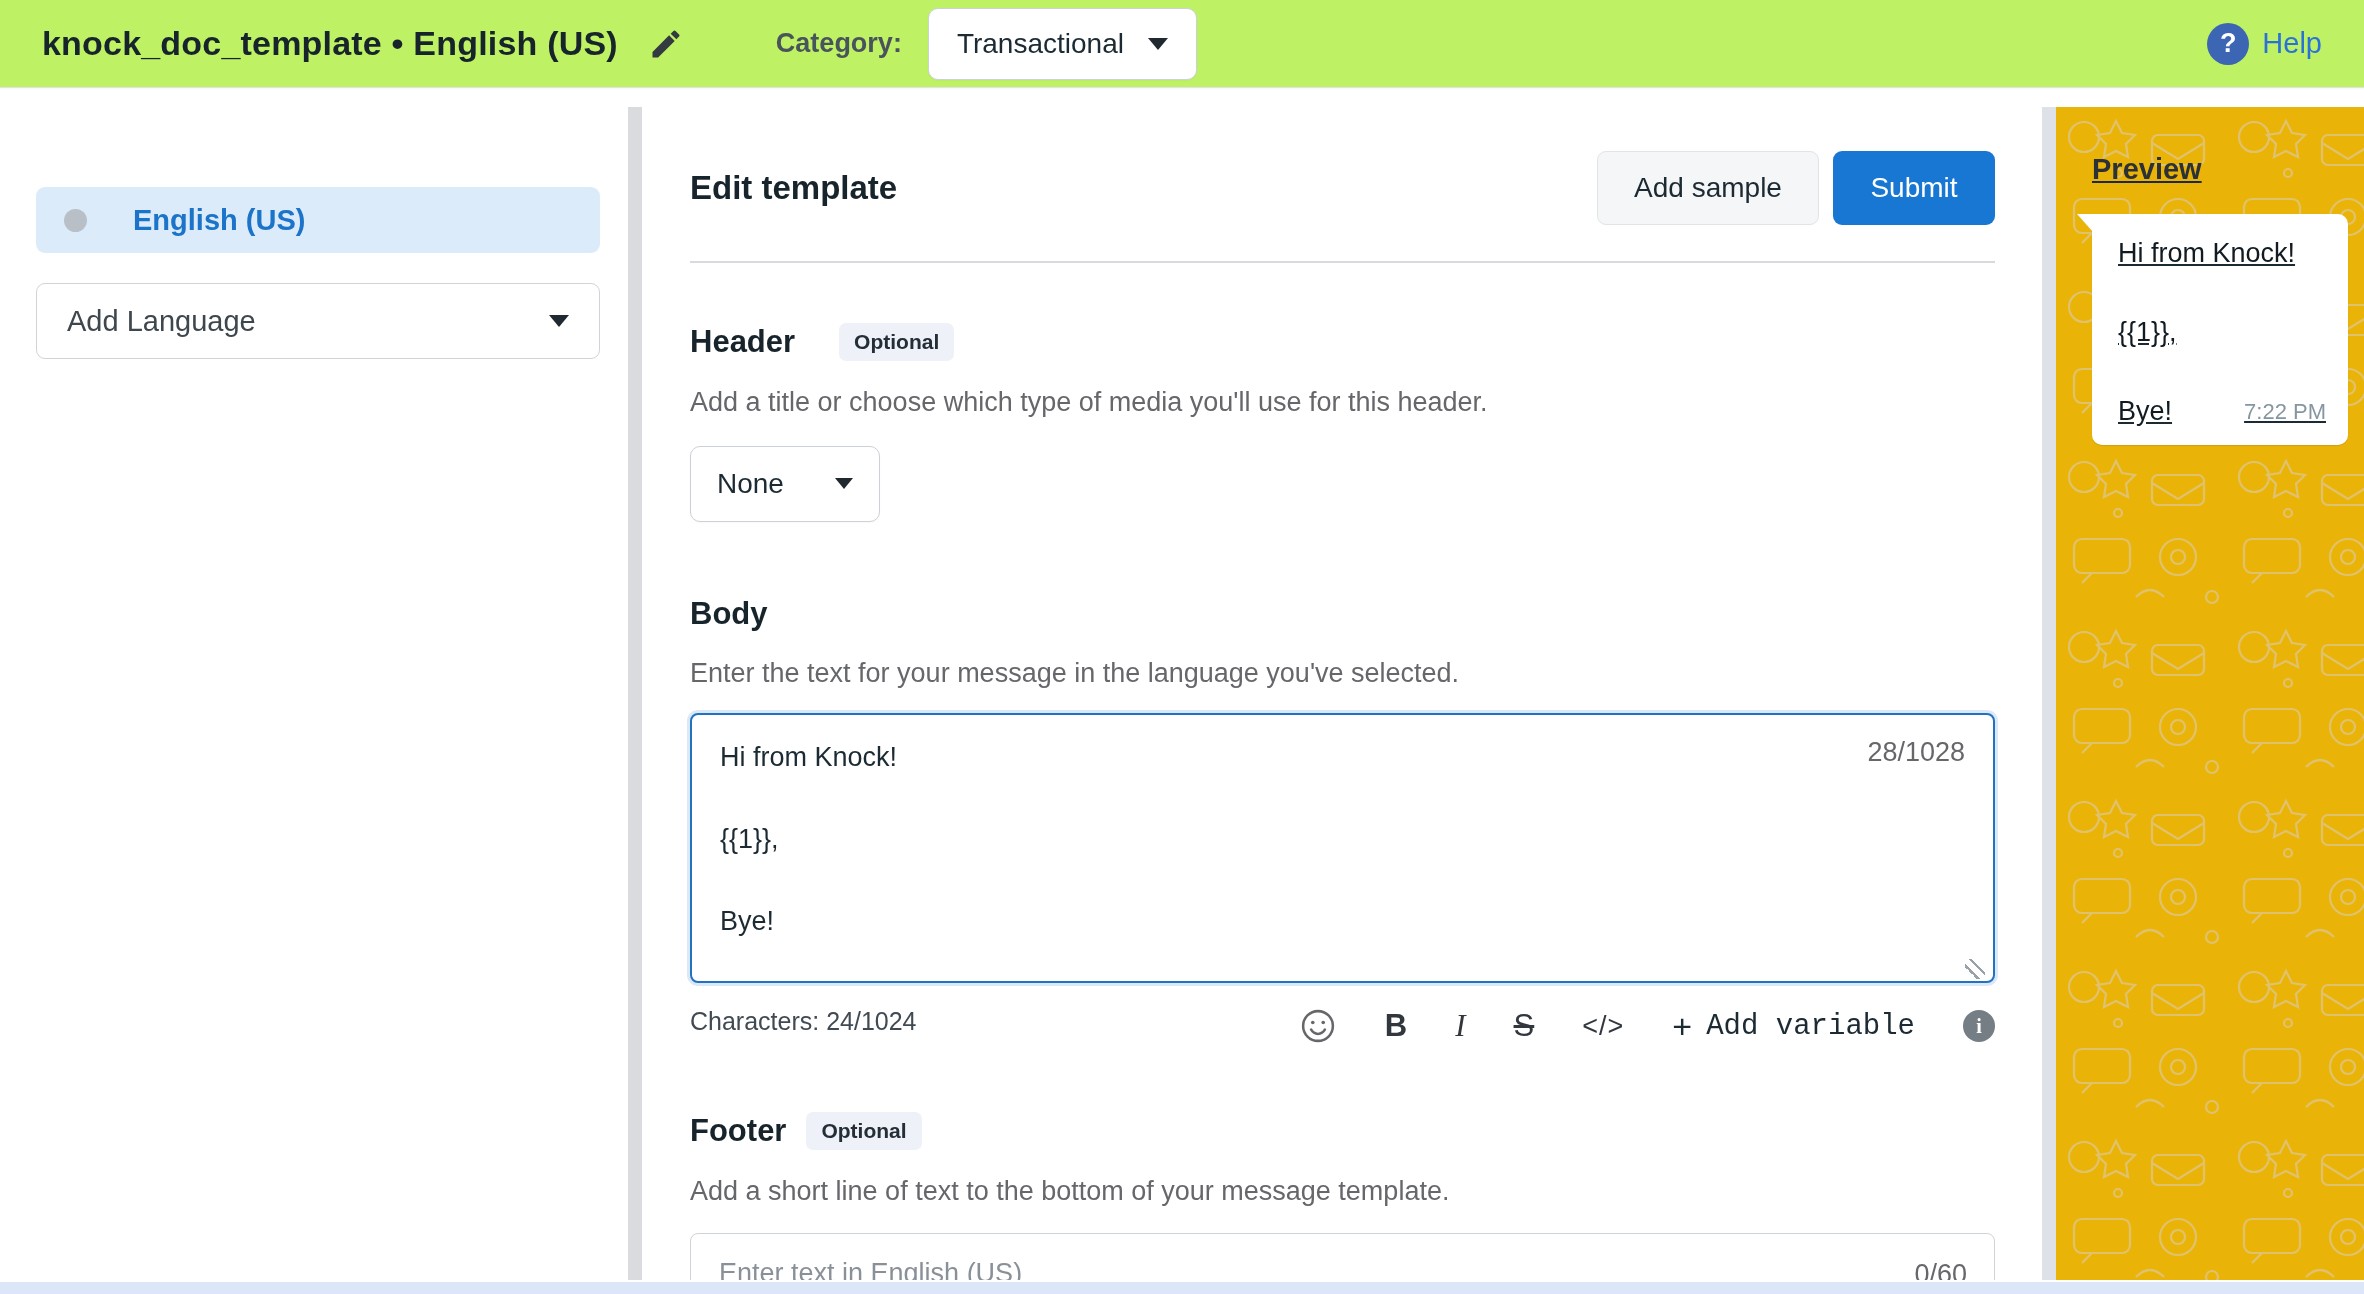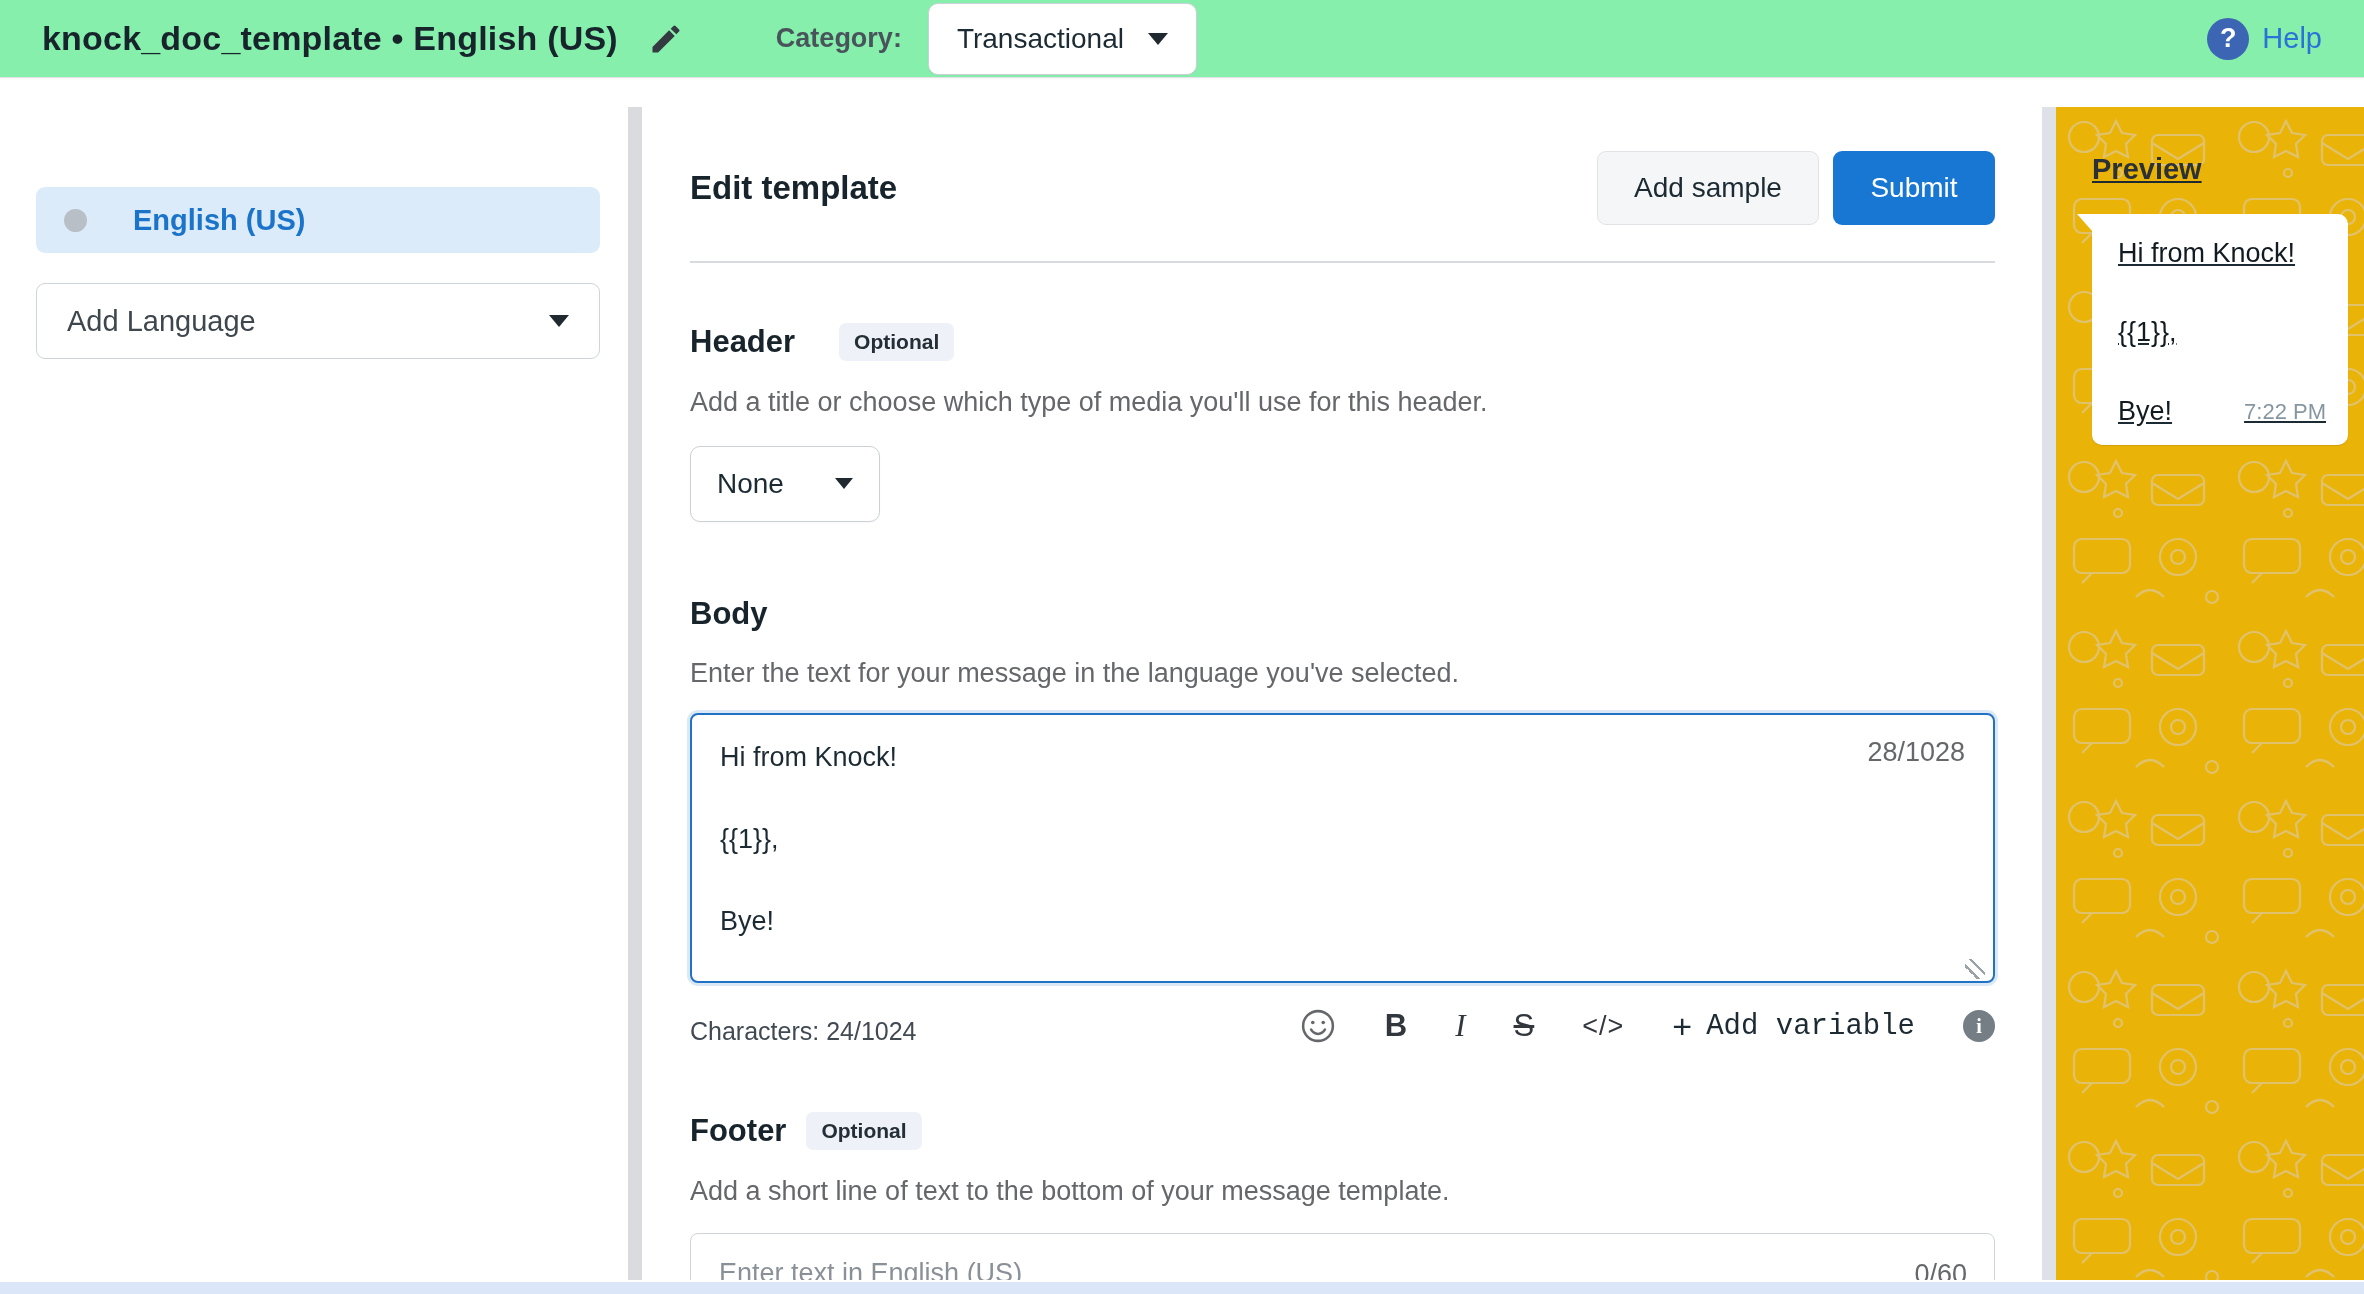--- a/index.html
+++ b/index.html
@@ -2,21 +2,21 @@
 <html><head>
 <meta charset="utf-8">
 <style>
   * { margin:0; padding:0; box-sizing:border-box; }
   html,body { width:2364px; height:1294px; overflow:hidden; }
   body { font-family:"Liberation Sans", sans-serif; background:#dbe7f8; color:#1c2b33; }
   .stage { position:relative; width:2364px; height:1294px; }
   .app { position:absolute; inset:0 0 14px 0; background:#fff; overflow:hidden; }
 
   
-  .topbar { position:relative; height:78px; background:#86efac; border-bottom:1px solid #e0e2e6;
+  .topbar { position:relative; height:88px; background:#bef264; border-bottom:1px solid #e0e2e6;
             box-shadow:0 1px 2px rgba(0,0,0,.04); display:flex; align-items:center; padding:0 42px; z-index:5; }
   .tb-title { font-size:34px; font-weight:bold; color:#17242b; letter-spacing:.2px; }
   .pencil { width:36px; height:36px; margin-left:30px; cursor:pointer; }
   .pencil svg { width:100%; height:100%; fill:#333b41; }
   .cat-label { margin-left:92px; font-size:27px; font-weight:bold; color:#49535b; }
   .select-box { display:flex; align-items:center; gap:24px; background:#fff; border:1.5px solid #ccd1d7;
                 border-radius:10px; height:72px; padding:0 28px; margin-left:26px; cursor:pointer;
                 box-shadow:0 1px 2px rgba(0,0,0,.03); }
   .select-box .val { font-size:28px; color:#1c2b33; }
   .caret { width:0; height:0; border-left:10px solid transparent; border-right:10px solid transparent;
@@ -72,21 +72,21 @@
   .body-textarea { width:100%; height:270px; border:2px solid #2272c3; border-radius:8px;
                    box-shadow:0 0 0 3px rgba(34,114,195,.16); padding:22px 28px; font-size:27px;
                    line-height:41px; color:#1c2b33; font-family:"Liberation Sans", sans-serif;
                    resize:none; outline:none; background:#fff; }
   .ta-counter { position:absolute; top:24px; right:30px; font-size:27px; color:#65676b; background:#fff; }
   .resize-handle { position:absolute; bottom:8px; right:10px; width:20px; height:20px;
         background:
           linear-gradient(45deg, transparent 30%, #99a1a9 30%, #99a1a9 38%, transparent 38%),
           linear-gradient(45deg, transparent 58%, #99a1a9 58%, #99a1a9 66%, transparent 66%); }
 
-  .ta-toolbar { display:flex; align-items:flex-end; justify-content:space-between; margin-top:20px; }
+  .ta-toolbar { display:flex; align-items:flex-start; justify-content:space-between; margin-top:20px; }
   .chars { font-size:25px; color:#414a52; }
   .tools { display:flex; align-items:center; gap:48px; }
   .tool { cursor:pointer; color:#31373d; display:flex; align-items:center; }
   .tool-emoji svg { width:38px; height:38px; }
   .tool-bold { font-size:31px; font-weight:bold; }
   .tool-italic { font-size:31px; font-style:italic; font-family:"Liberation Serif", serif; }
   .tool-strike { font-size:31px; text-decoration:line-through; }
   .tool-code { font-size:27px; letter-spacing:1px; }
   .add-var { display:flex; align-items:center; gap:14px; cursor:pointer; }
   .add-var .plus { font-size:34px; font-weight:400; color:#1c2b33; }

